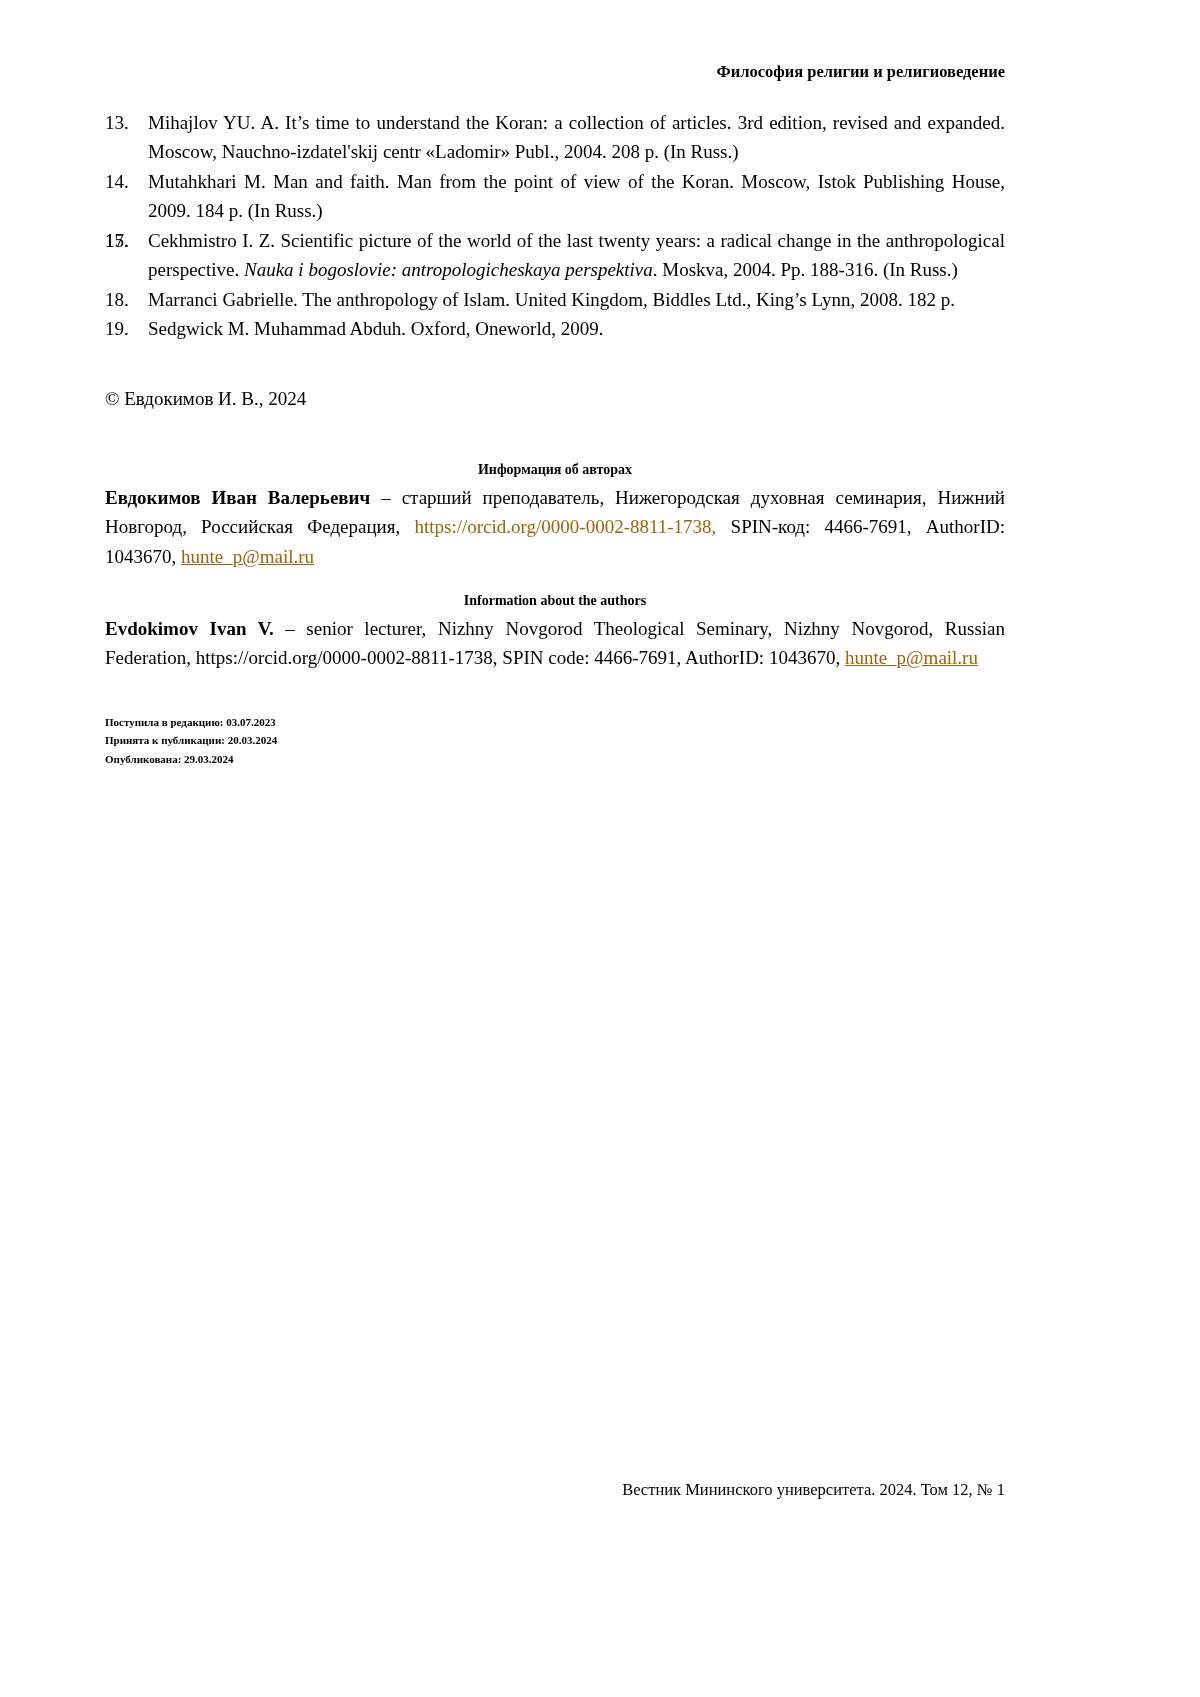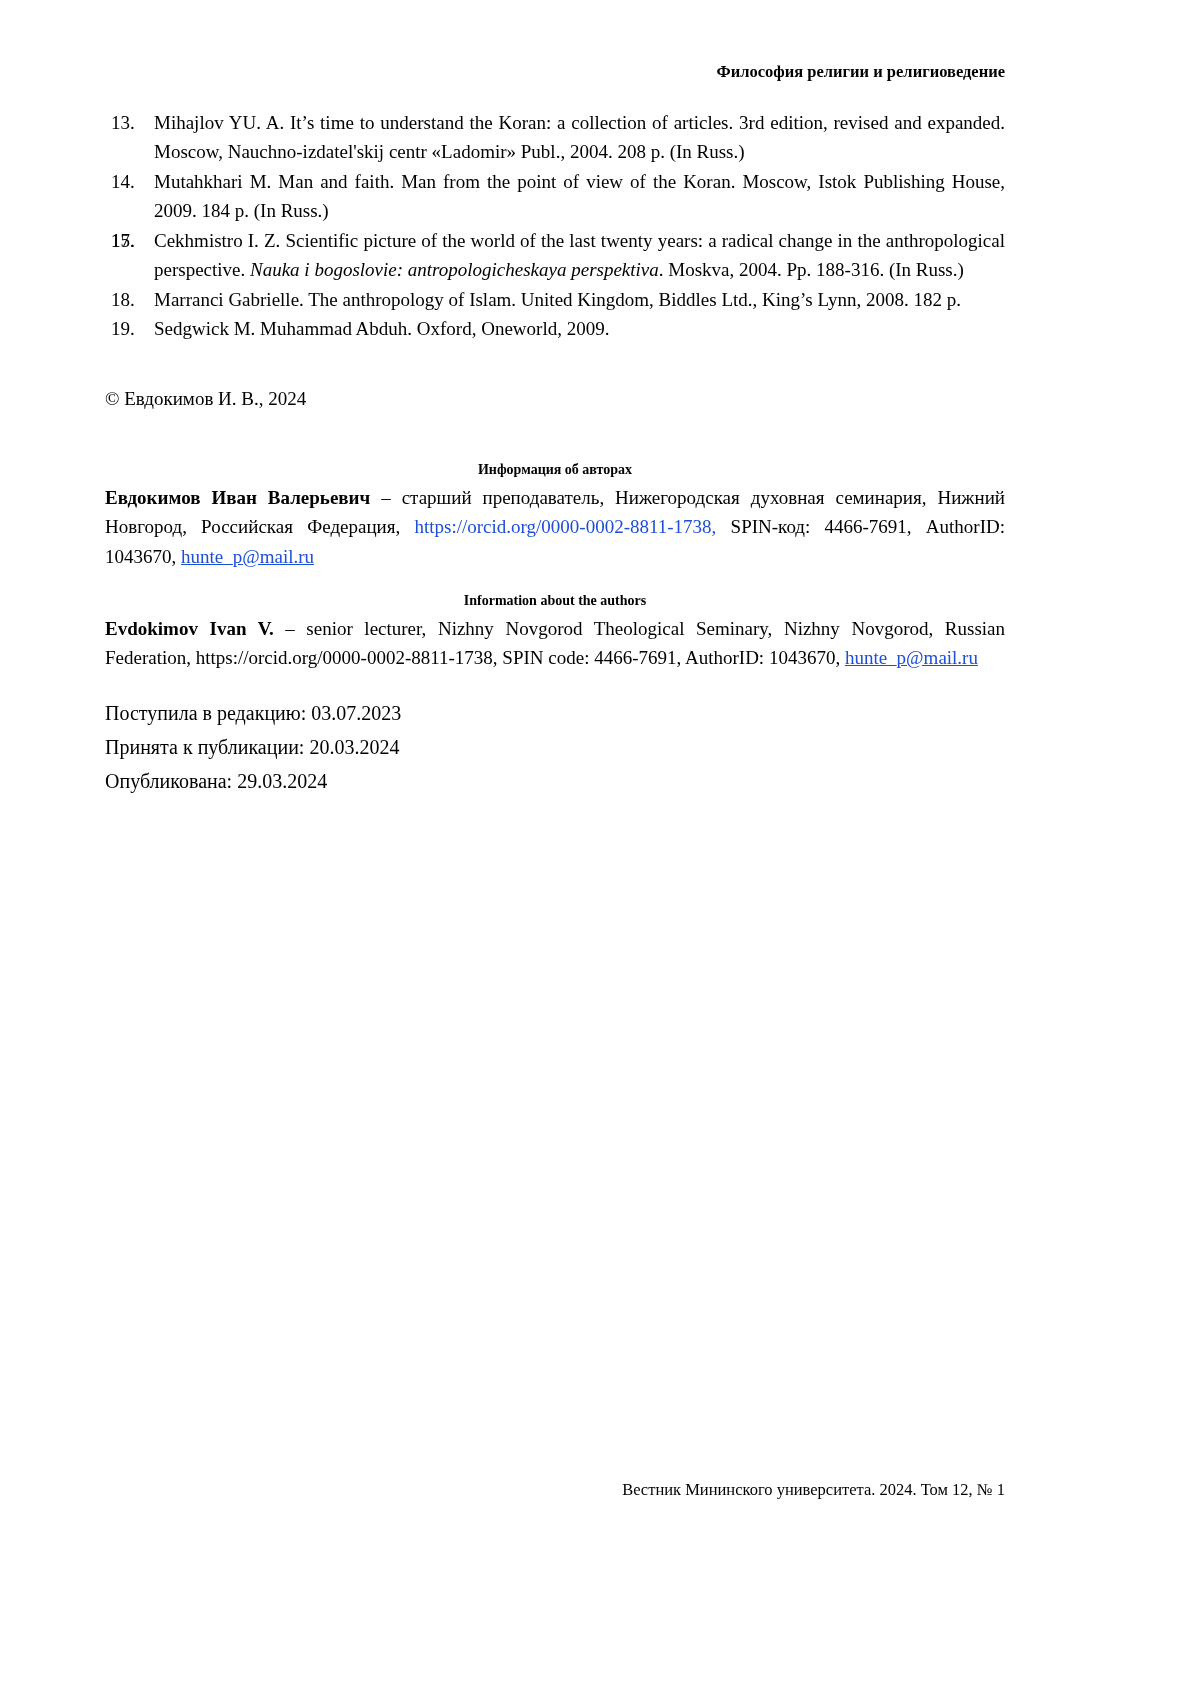--- a/index.html
+++ b/index.html
@@ -24,21 +24,20 @@
     list-style: none;
     margin: 0;
     padding: 0;
     font-size: 19px;
     line-height: 1.55;
   }
   .ref {
     position: relative;
     padding-left: 43px;
     text-align: justify;
-    margin-left: 6px;
   }
   .ref .num {
     position: absolute;
     left: 0;
     top: 0;
   }
   .italic { font-style: italic; }
   .copyright {
     margin-top: 40px;
     font-size: 19px;
@@ -53,29 +52,30 @@
   .ru-heading { margin-top: 46px; }
   .en-heading { margin-top: 18px; }
   .author-para {
     margin-top: 2px;
     font-size: 19px;
     line-height: 1.55;
     text-align: justify;
   }
   .bold { font-weight: bold; }
   a.link, .link {
-    color: #1d4ed8;
+    color: #a16207;
     text-decoration: none;
     cursor: pointer;
   }
   .link.u { text-decoration: underline; }
   .dates {
-    margin-top: 23px;
-    font-size: 20px;
+    margin-top: 40px;
+    font-size: 11px;
     line-height: 1.72;
+    font-weight: bold;
   }
   .page-footer {
     position: absolute;
     top: 1480px;
     left: 105px;
     right: 195px;
     text-align: right;
     font-weight: normal;
     font-size: 16.5px;
   }

